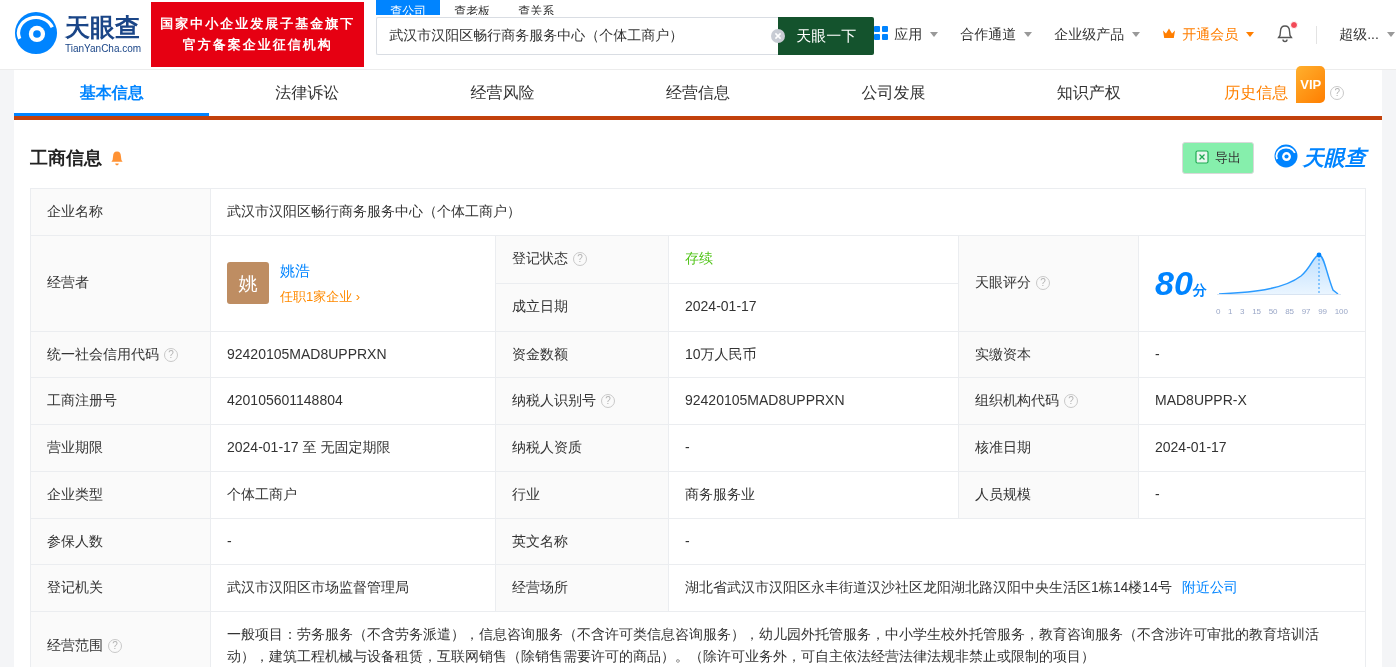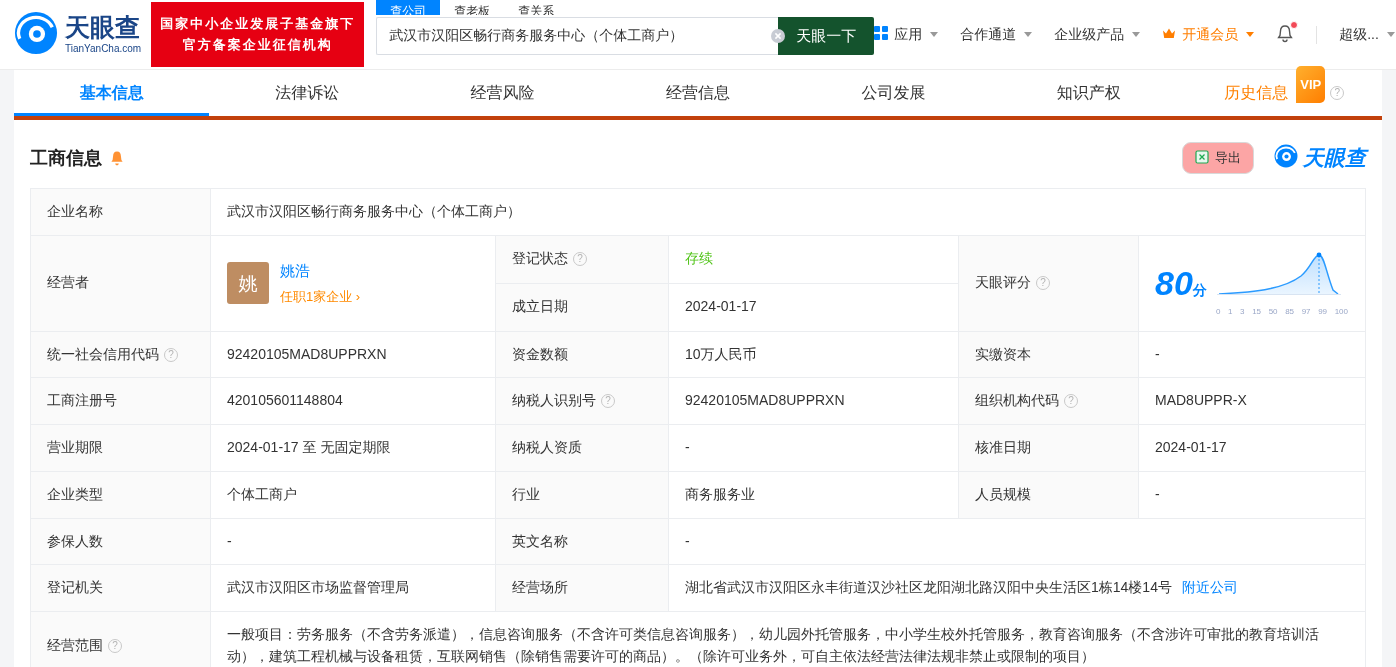--- a/index.html
+++ b/index.html
@@ -96,21 +96,21 @@
   }
   .q::after { content: "?"; }
   
   .section { padding: 10px 16px 22px; }
   .section-head { display: flex; align-items: center; margin: 12px 0 14px; }
   .section-title { font-size: 18px; font-weight: bold; color: #222; }
   .title-bell { margin-left: 7px; display: inline-flex; }
   .head-right { margin-left: auto; display: flex; align-items: center; }
   .export-btn {
     display: flex; align-items: center; gap: 6px;
-    background: #fca5a5; border: 1px solid #d9d9d9; border-radius: 9px;
+    background: #86efac; border: 1px solid #d9d9d9; border-radius: 3px;
     padding: 6px 12px; font-size: 13px; color: #333; cursor: pointer;
     font-family: inherit;
     margin-left: 20px;
   }
   .brand { display: flex; align-items: center; gap: 5px; margin-left: 20px; }
   .brand-text { color: #0084ff; font-weight: bold; font-size: 21px; font-style: italic; }
   
   table.info { width: 100%; border-collapse: collapse; table-layout: fixed; }
   table.info td {
     border: 1px solid #ebedf0;

